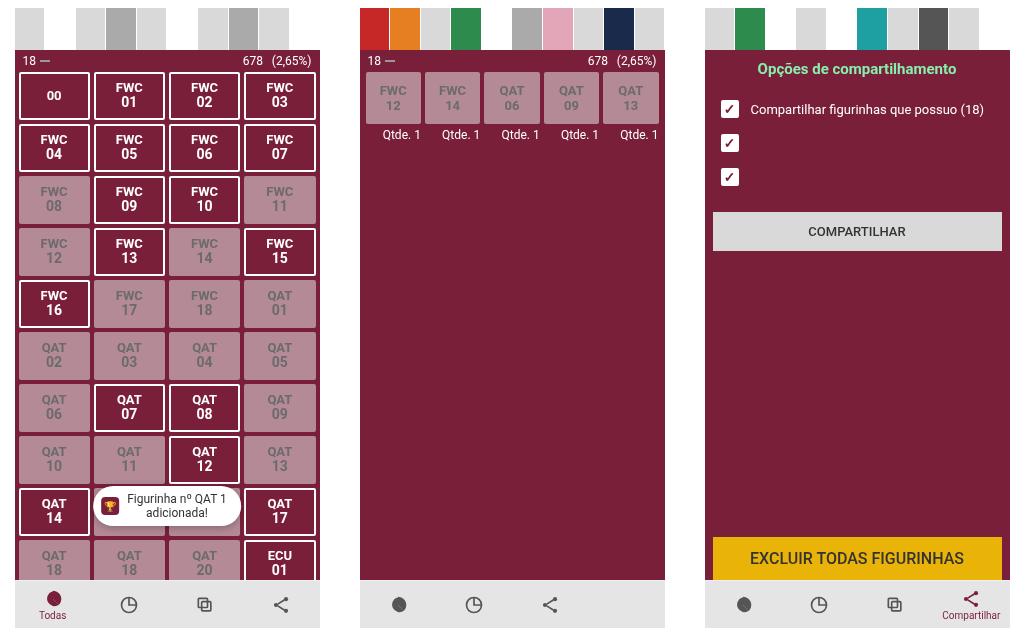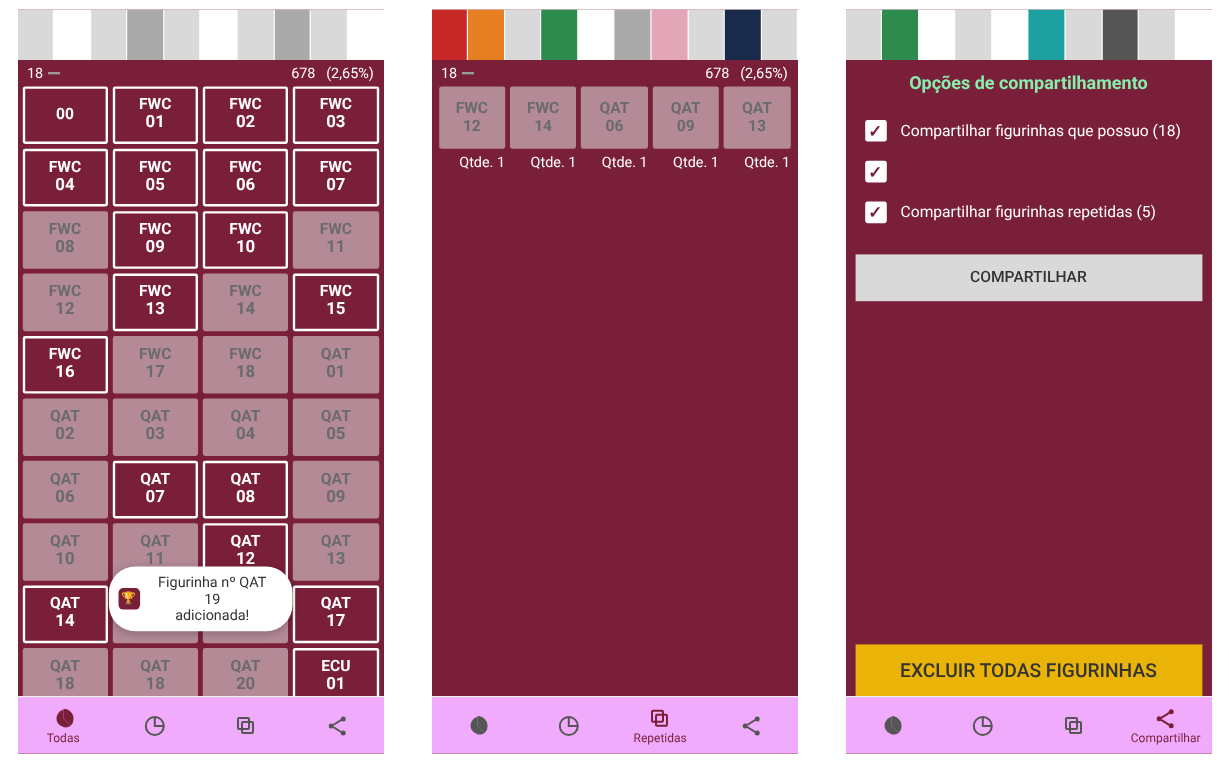--- a/index.html
+++ b/index.html
@@ -181,21 +181,21 @@
     color: #333;
     font-size: 16px;
     font-weight: 500;
     text-align: center;
     padding: 12px 0;
   }
   .spacer { flex: 1; }
 
   
   .nav {
-    background: #f0abfc;
+    background: #e5e5e5;
     border-top: 1px solid #eee;
     height: 48px;
     display: grid;
     grid-template-columns: repeat(4, 1fr);
   }
   .nav-item {
     display: flex;
     flex-direction: column;
     align-items: center;
     justify-content: center;
@@ -436,21 +436,21 @@
       </div>
       <div class="sticker">
         <span>ECU</span>
         <span class="num">06</span>
       </div>
     </div>
 
   <div class="toast">
     <span class="badge">🏆</span>
     <span>
-      <div>Figurinha nº QAT 19</div>
+      <div>Figurinha nº QAT 1</div>
       <div>adicionada!</div>
     </span>
   </div>
 
   <div class="nav">
     <div class="nav-item active">
       <svg viewBox="0 0 24 24" fill="currentColor">
           <use href="#ic-pie-filled"></use>
         </svg>
       <span class="nav-label">Todas</span>
@@ -534,26 +534,20 @@
     <div class="nav-item">
       <svg viewBox="0 0 24 24" fill="currentColor">
           <use href="#ic-pie-filled"></use>
         </svg>
     </div>
     <div class="nav-item">
       <svg viewBox="0 0 24 24">
           <use href="#ic-pie-outline"></use>
         </svg>
     </div>
-    <div class="nav-item active">
-      <svg viewBox="0 0 24 24">
-          <use href="#ic-copy"></use>
-        </svg>
-      <span class="nav-label">Repetidas</span>
-    </div>
     <div class="nav-item">
       <svg viewBox="0 0 24 24" fill="currentColor">
           <use href="#ic-share"></use>
         </svg>
     </div>
   </div>
 </div>
 
 <div class="phone">
   <div class="preview-strip">
@@ -573,21 +567,20 @@
 
   <div class="check-row">
     <span class="checkbox">✓</span>
     <span>Compartilhar figurinhas que possuo (18)</span>
   </div>
   <div class="check-row">
     <span class="checkbox">✓</span>
   </div>
   <div class="check-row">
     <span class="checkbox">✓</span>
-    <span>Compartilhar figurinhas repetidas (5)</span>
   </div>
 
   <div class="btn-compartilhar">COMPARTILHAR</div>
 
   <div class="spacer"></div>
 
   <div class="btn-excluir">EXCLUIR TODAS FIGURINHAS</div>
 
   <div class="nav">
     <div class="nav-item">

